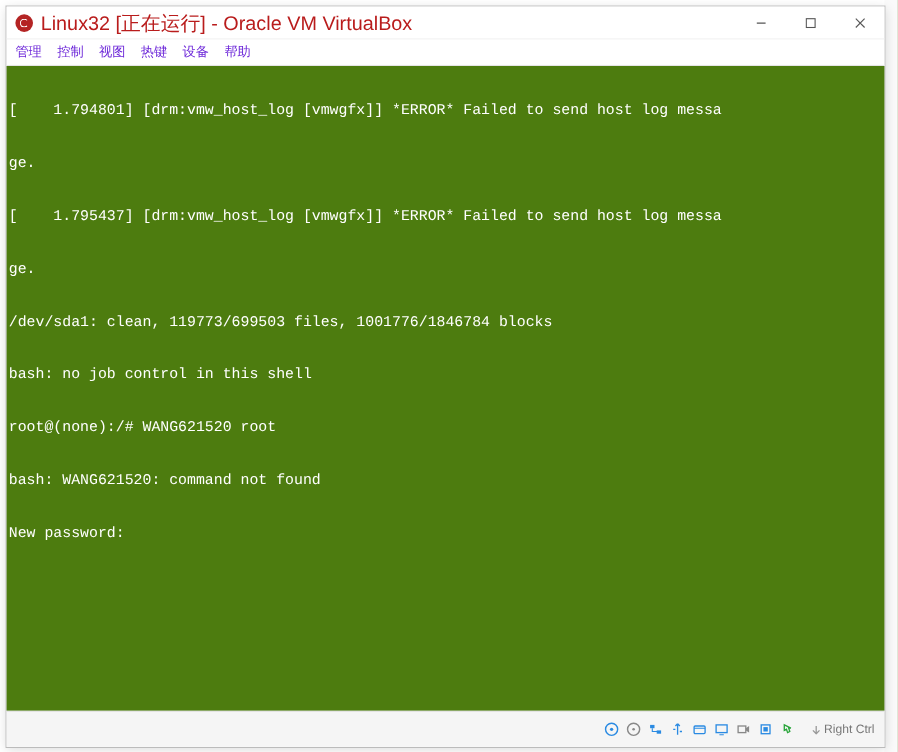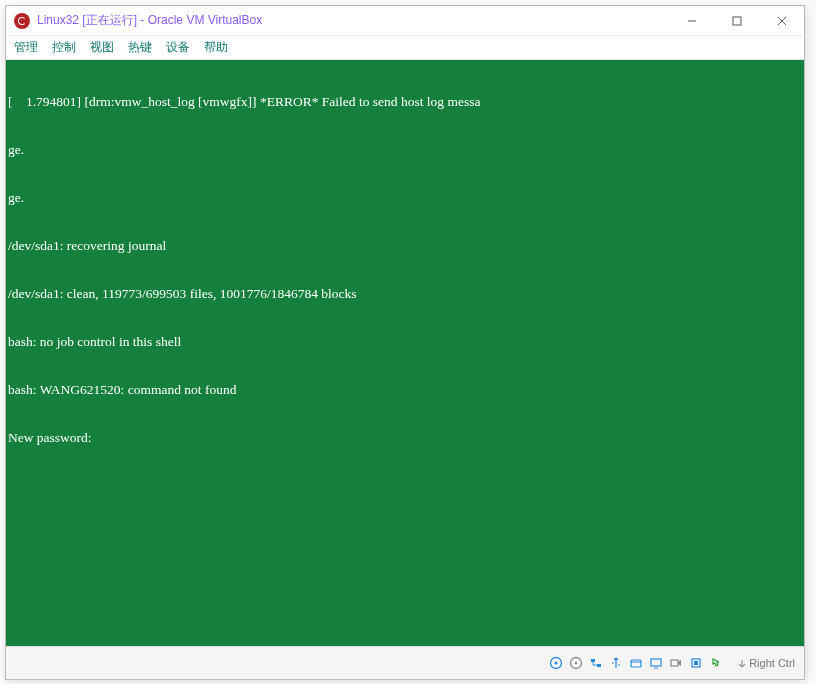--- a/index.html
+++ b/index.html
@@ -43,49 +43,49 @@
   .titlebar .app-icon::after{
     content:"";
     position:absolute;
     left:4px; top:4px;
     width:6px; height:6px;
     border:1.5px solid #fff;
     border-radius:50%;
     border-right-color:transparent;
   }
   .titlebar .title {
-    font-size: 12px;
-    color: #8b5cf6;
+    font-size: 18px;
+    color: #b91c1c;
     flex: 1;
     white-space: nowrap;
   }
   .win-controls { display:flex; height:100%; }
   .win-btn {
     width: 45px; height:100%;
     display:flex; align-items:center; justify-content:center;
     color:#555; font-size:11px; cursor:default;
   }
   .win-btn svg { stroke:#555; stroke-width:1; }
   .menubar {
     height: 24px;
     display:flex;
     align-items:center;
     padding: 0 8px;
     background:#fff;
     border-bottom:1px solid #e5e5e5;
     font-size:12px;
-    color:#0f766e;
+    color:#6d28d9;
     gap: 14px;
   }
   .menubar .menu-item { cursor:default; }
   .terminal {
     flex: 1;
-    background:#15803d;
+    background:#4d7c0f;
     color:#fff;
-    font-family: Liberation Serif, serif;
+    font-family: Liberation Mono, monospace;
     font-size: 13.5px;
     line-height: 16px;
     padding: 2px 16px 0 2px;
     white-space: pre;
     overflow:hidden;
     position:relative;
   }
   .terminal .line { white-space: pre; }
   .statusbar {
     height: 22px;
@@ -155,24 +155,25 @@
     <span class="menu-item">控制</span>
     <span class="menu-item">视图</span>
     <span class="menu-item">热键</span>
     <span class="menu-item">设备</span>
     <span class="menu-item">帮助</span>
   </div>
 
   <div class="terminal">
     <div class="line">[    1.794801] [drm:vmw_host_log [vmwgfx]] *ERROR* Failed to send host log messa</div>
     <div class="line">ge.</div>
+    <div class="line">[    1.795437] [drm:vmw_host_log [vmwgfx]] *ERROR* Failed to send host log messa</div>
     <div class="line">ge.</div>
-    <div class="line">/dev/sda1: recovering journal</div>
     <div class="line">/dev/sda1: clean, 119773/699503 files, 1001776/1846784 blocks</div>
     <div class="line">bash: no job control in this shell</div>
+    <div class="line">root@(none):/# WANG621520 root</div>
     <div class="line">bash: WANG621520: command not found</div>
     <div class="line">New password:</div>
     
     
     
   </div>
 
   <div class="statusbar">
     <span class="status-icon">
       <svg width="14" height="14">

